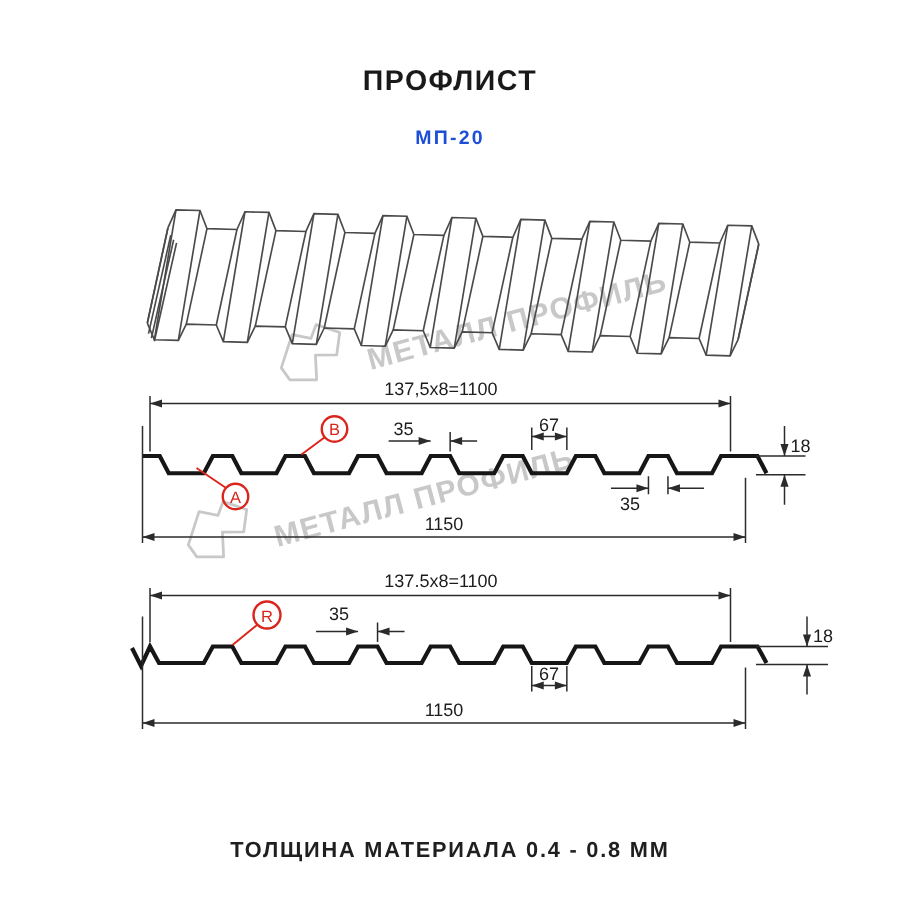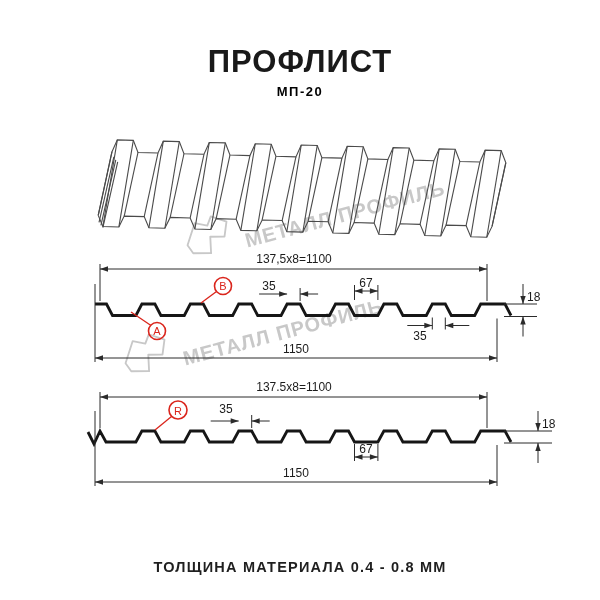--- a/index.html
+++ b/index.html
@@ -1,22 +1,22 @@
 <!DOCTYPE html>
 <html><head>
 <meta charset="utf-8">
 <style>
   html,body{margin:0;padding:0;background:#fff;}
   .page{position:relative;width:600px;height:600px;background:#ffffff;overflow:hidden;
         font-family:"Liberation Sans",sans-serif;
         --red:#da251c; --line:#2b2b2b; --wm:#c8c8c8;}
   .title{position:absolute;top:44px;left:0;width:100%;text-align:center;
-         font-size:31px;font-weight:700;letter-spacing:1px;color:#191919;}
+         font-size:19px;font-weight:700;letter-spacing:1px;color:#191919;}
   .subtitle{position:absolute;top:84px;left:0;width:100%;text-align:center;
-         font-size:13px;font-weight:600;letter-spacing:1.5px;color:#000000;}
+         font-size:13px;font-weight:600;letter-spacing:1.5px;color:#1d4ed8;}
   .footer{position:absolute;top:527px;left:0;width:100%;text-align:center;
          font-size:14.5px;font-weight:600;letter-spacing:1.2px;color:#1f1f1f;margin-top:32px;}
   .wm{position:absolute;display:flex;align-items:flex-end;gap:8px;color:var(--wm);
       transform:rotate(-15deg);transform-origin:left bottom;z-index:1;}
   .wm .wm-text{font-size:20px;font-weight:700;letter-spacing:1px;white-space:nowrap;line-height:1;}
   .wm1{left:190px;top:220px;}
   .wm2{left:128px;top:338px;}
   .wm svg{display:block;}
   svg.drawing{position:absolute;left:0;top:0;z-index:2;}
   svg text{font-family:"Liberation Sans",sans-serif;font-size:12px;fill:#1c1c1c;}

